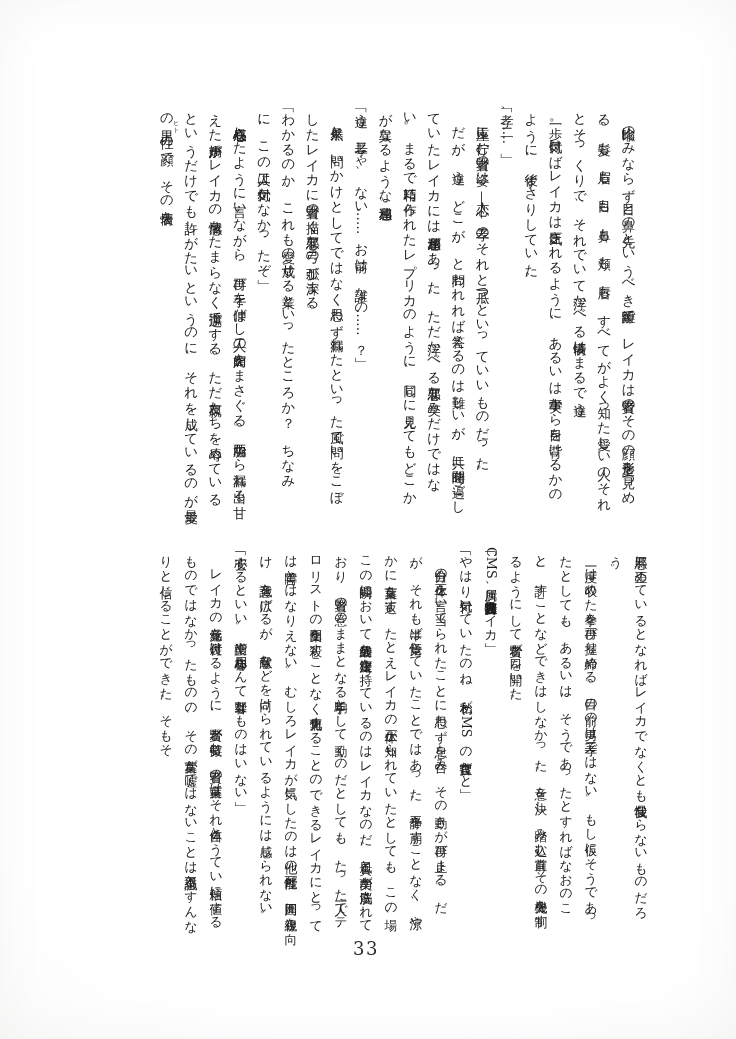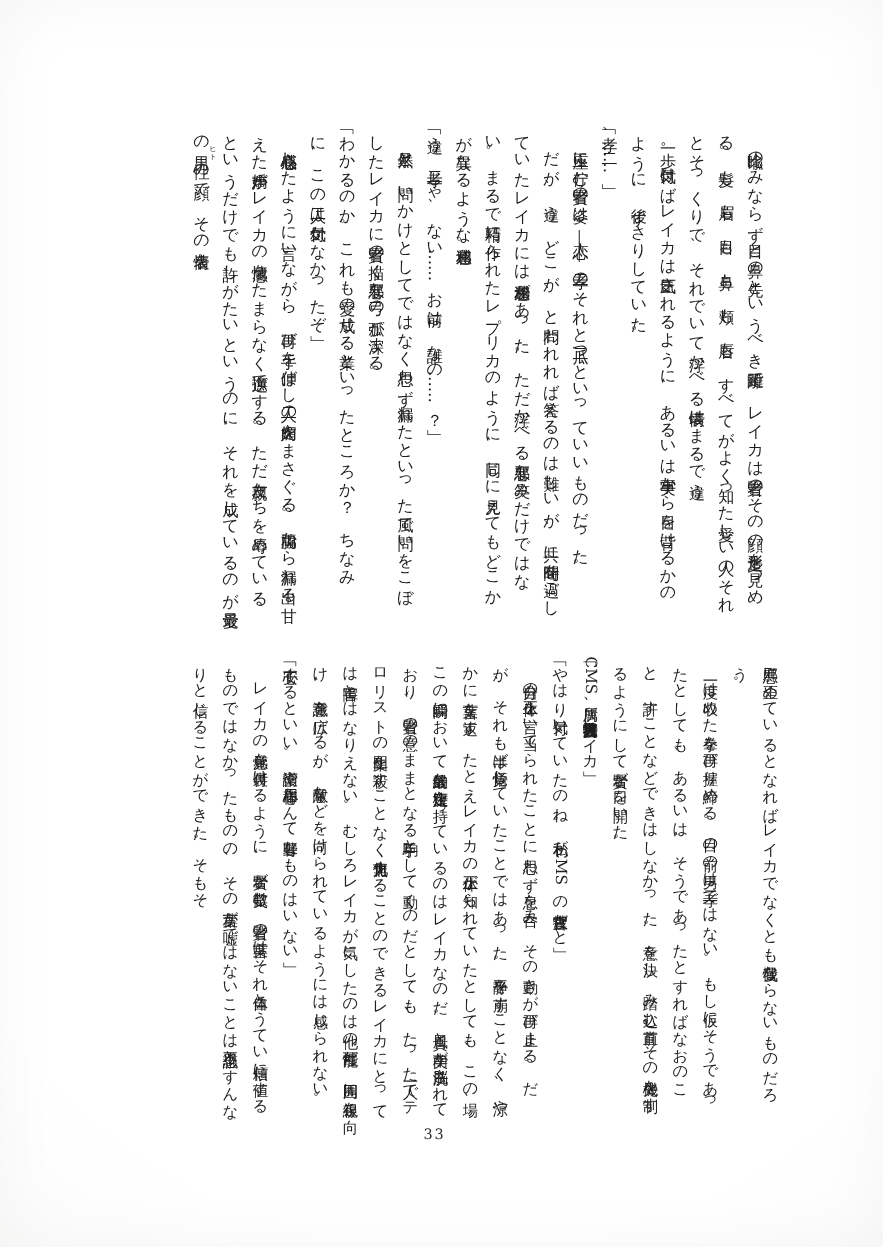--- a/index.html
+++ b/index.html
@@ -53,21 +53,21 @@
   }
   ruby rt {
     font-size: 6px;
     letter-spacing: 0;
     color: #2a2a2a;
   }
   .page-number {
     position: absolute;
     left: 353px;
     top: 938px;
-    font-size: 12px;
+    font-size: 18px;
     letter-spacing: 1.5px;
     color: #2a2a2a;
   }
 </style>
 </head>
 <body>
 
 <div class="sheet">
 
   <div class="vblock block-top">

